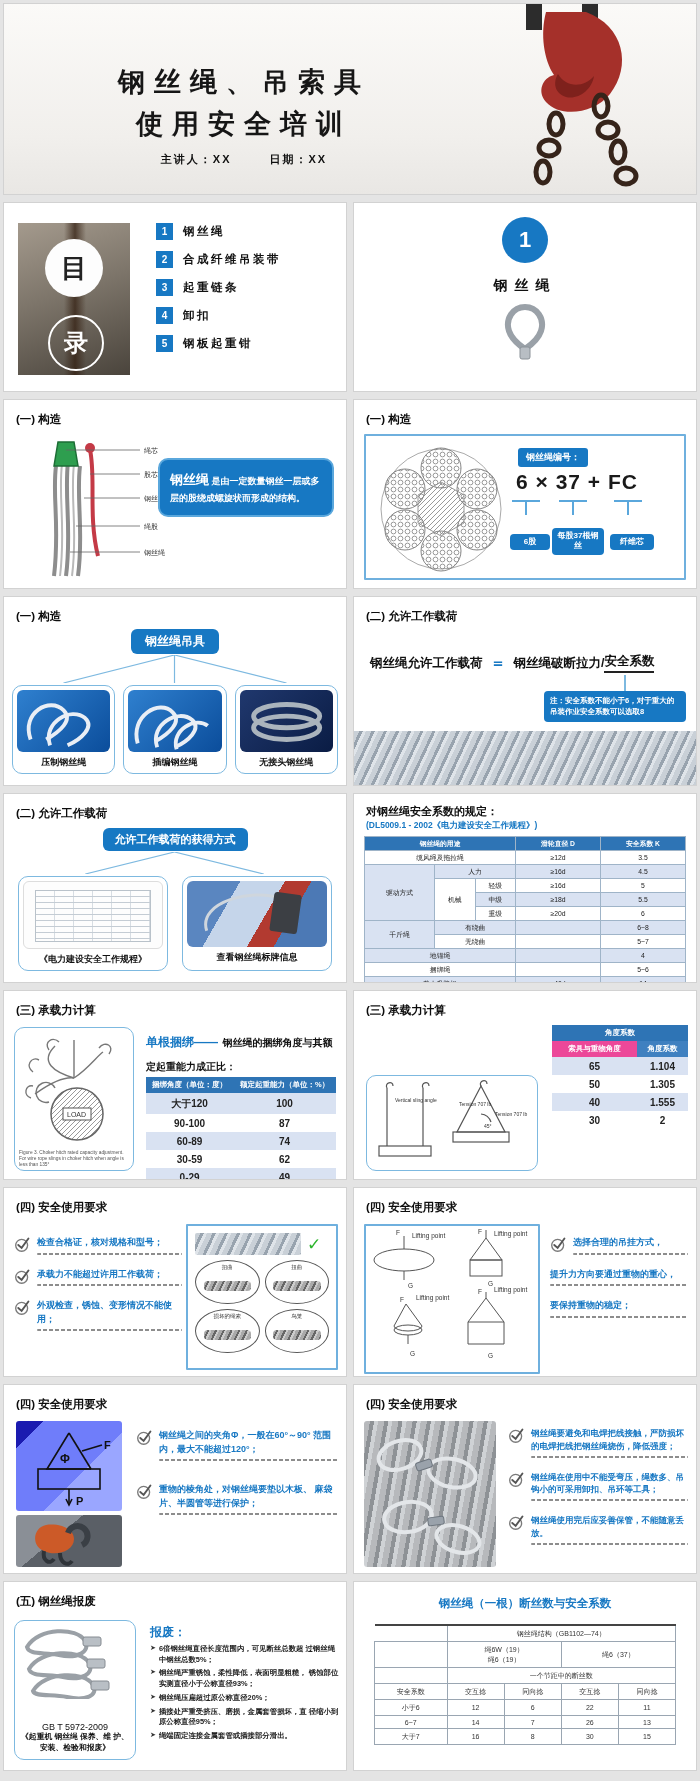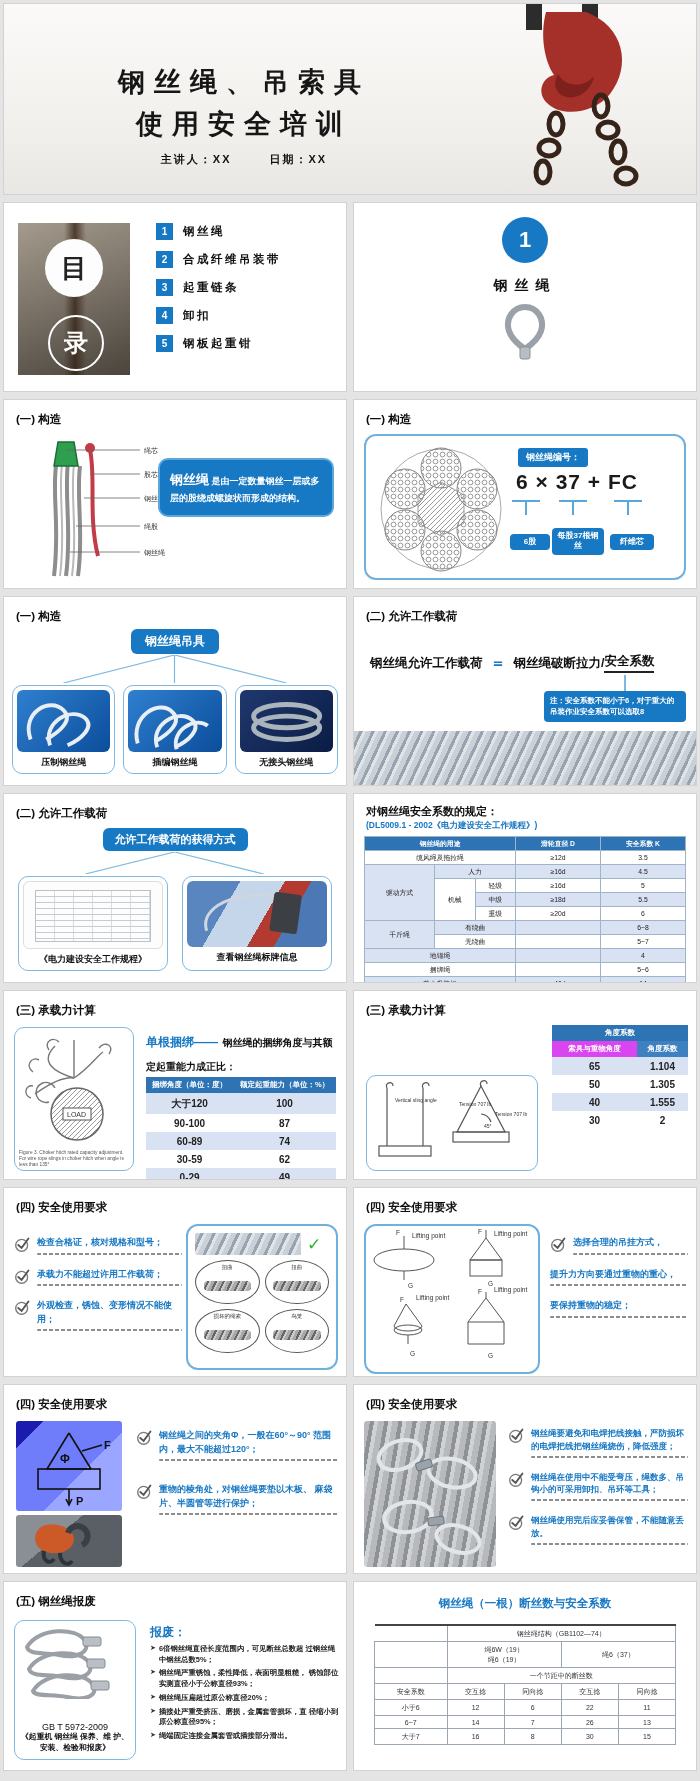--- a/index.html
+++ b/index.html
@@ -23,21 +23,21 @@
   .toc-list{position:absolute;left:152px;top:20px;}
   .toc-item{display:flex;align-items:center;margin-bottom:11px;}
   .toc-num{width:17px;height:17px;background:#1778c3;color:#fff;font-size:10px;font-weight:bold;display:flex;align-items:center;justify-content:center;margin-right:10px;}
   .toc-label{font-size:11.5px;font-weight:bold;letter-spacing:2.5px;color:#111;}
   
   .sec{display:flex;flex-direction:column;align-items:center;}
   .sec-circle{margin-top:14px;width:46px;height:46px;border-radius:50%;background:#1778c3;color:#fff;font-size:22px;font-weight:bold;display:flex;align-items:center;justify-content:center;}
   .sec-title{margin-top:14px;font-size:14px;font-weight:bold;letter-spacing:7px;}
   
   .bubble{background:#1778c3;color:#fff;font-weight:bold;border-radius:6px;display:inline-block;}
-  .panel{border:2px solid #6fb0de;border-radius:12px;}
+  .panel{border:2px solid #6fb0de;border-radius:1px;}
   .sq{height:2px;background:repeating-linear-gradient(90deg,#8d8d8d 0 4px,transparent 4px 6px);margin-top:3px;border-radius:1px;}
   .chk{width:17px;height:17px;flex:0 0 17px;margin-right:6px;}
   .bluephoto{background:linear-gradient(135deg,#2f80cf,#0b4d9b);}
   .ropetex{background:repeating-linear-gradient(115deg,#c9d0d7 0 5px,#98a3ae 5px 8px,#dfe4e9 8px 11px);}
   .graytex{background:repeating-linear-gradient(100deg,#b7b9bc 0 6px,#8e9296 6px 10px,#cfd2d5 10px 14px);}
   
   .sa-info{position:absolute;right:12px;top:58px;width:152px;background:#1778c3;border:2px solid #5aa7dc;border-radius:10px;color:#fff;padding:10px 10px;font-size:9px;font-weight:bold;line-height:1.6;}
   .sa-term{font-size:13px;}
   
   .sb-panel{position:absolute;left:10px;right:10px;top:34px;bottom:8px;}
@@ -491,21 +491,21 @@
           <text x="84" y="70" font-size="4.6" fill="#fff">Load on each sling 707 lb</text>
         </svg>
       </div>
       <div style="position:absolute;left:198px;right:8px;top:34px;">
         <table class="cb">
           <tbody>
               <tr>
                 <th colspan="2">角度系数</th>
               </tr>
           <tr>
-            <th style="background:#d946ef;">索具与重物角度</th>
+            <th style="background:#ec4899;">索具与重物角度</th>
             <th style="background:#3f80c0;">角度系数</th>
           </tr>
           <tr class="rowalt">
                 <td>65</td>
                 <td>1.104</td>
               </tr>
           <tr>
                 <td>50</td>
                 <td>1.305</td>
               </tr>

